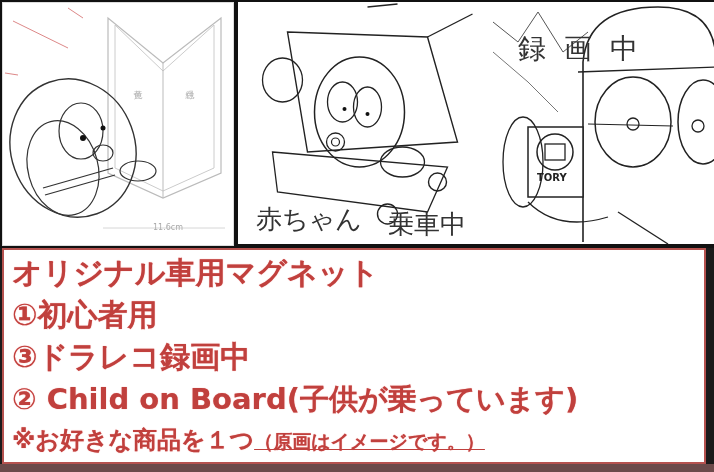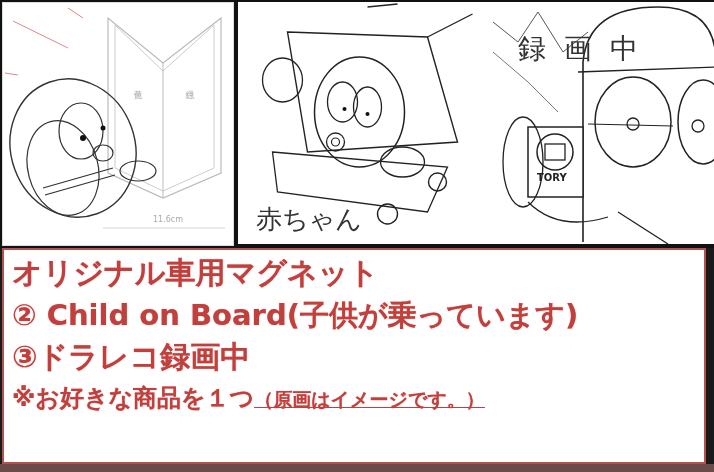--- a/index.html
+++ b/index.html
@@ -51,21 +51,21 @@
       <ellipse cx="78" cy="128" rx="22" ry="28" fill="none" stroke="#333" stroke-width="1.2"></ellipse>
       <circle cx="80" cy="135" r="3" fill="#111"></circle>
       <circle cx="100" cy="125" r="2.5" fill="#111"></circle>
       <ellipse cx="100" cy="150" rx="10" ry="8" fill="none" stroke="#333" stroke-width="1.2"></ellipse>
       <path d="M40 185 L110 165" stroke="#333" stroke-width="1.2" fill="none"></path>
       <path d="M42 192 L112 172" stroke="#333" stroke-width="1.2" fill="none"></path>
       <ellipse cx="135" cy="168" rx="18" ry="10" fill="none" stroke="#333" stroke-width="1.2"></ellipse>
     </svg>
     <span class="sketch-label" style="left:128px;top:80px;font-size:9px;color:#bbb;writing-mode:vertical-rl;">黄色</span>
     <span class="sketch-label" style="left:180px;top:80px;font-size:9px;color:#bbb;writing-mode:vertical-rl;">緑色</span>
-    <span class="sketch-label" style="left:150px;top:212px;font-size:8px;color:#aaa;">11.6cm</span>
+    <span class="sketch-label" style="left:150px;top:220px;font-size:8px;color:#aaa;">11.6cm</span>
   </div>
 
   <div class="panel p2">
     <svg viewBox="0 0 235 242">
       <path d="M40 30 L180 35 L210 140 L60 150 Z" fill="none" stroke="#222" stroke-width="1.4"></path>
       <line x1="120" y1="5" x2="150" y2="2" stroke="#222" stroke-width="1.4"></line>
       <line x1="180" y1="35" x2="225" y2="12" stroke="#222" stroke-width="1.4"></line>
       <ellipse cx="112" cy="110" rx="45" ry="55" fill="none" stroke="#222" stroke-width="1.5"></ellipse>
       <ellipse cx="95" cy="100" rx="15" ry="20" fill="none" stroke="#222" stroke-width="1.3"></ellipse>
       <ellipse cx="120" cy="105" rx="14" ry="20" fill="none" stroke="#222" stroke-width="1.3"></ellipse>
@@ -73,20 +73,21 @@
       <circle cx="120" cy="112" r="2" fill="#111"></circle>
       <circle cx="88" cy="140" r="9" fill="none" stroke="#222" stroke-width="1.3"></circle>
       <circle cx="88" cy="140" r="4" fill="none" stroke="#222" stroke-width="1.2"></circle>
       <ellipse cx="35" cy="78" rx="20" ry="22" fill="none" stroke="#222" stroke-width="1.3"></ellipse>
       <ellipse cx="155" cy="160" rx="22" ry="15" fill="none" stroke="#222" stroke-width="1.3"></ellipse>
       <path d="M25 150 L200 165 L180 210 L30 190 Z" fill="none" stroke="#222" stroke-width="1.3"></path>
       <circle cx="140" cy="212" r="10" fill="none" stroke="#222" stroke-width="1.4"></circle>
       <circle cx="190" cy="180" r="9" fill="none" stroke="#222" stroke-width="1.4"></circle>
     </svg>
     <span class="sketch-label" style="left:18px;top:200px;font-size:26px;color:#333;font-weight:300;">赤ちゃん</span>
+    <span class="sketch-label" style="left:150px;top:205px;font-size:26px;color:#333;font-weight:300;">乗車中</span>
   </div>
 
   <div class="panel p3">
     <svg viewBox="0 0 228 242">
       <path d="M5 20 L30 40 L50 10 L75 50 L100 30" fill="none" stroke="#555" stroke-width="1"></path>
       <path d="M5 50 L40 80 L70 110" fill="none" stroke="#777" stroke-width="1"></path>
       <path d="M95 240 L95 60 Q100 5 170 5 Q228 5 228 60" fill="none" stroke="#222" stroke-width="1.6"></path>
       <line x1="90" y1="70" x2="228" y2="65" stroke="#222" stroke-width="1.3"></line>
       <ellipse cx="145" cy="120" rx="38" ry="45" fill="none" stroke="#222" stroke-width="1.5"></ellipse>
       <circle cx="145" cy="122" r="6" fill="none" stroke="#222" stroke-width="1.3"></circle>
@@ -100,19 +101,20 @@
       <path d="M40 200 Q70 230 120 215" fill="none" stroke="#222" stroke-width="1.3"></path>
       <line x1="130" y1="210" x2="180" y2="242" stroke="#222" stroke-width="1.3"></line>
     </svg>
     <span class="sketch-label" style="left:30px;top:28px;font-size:28px;color:#333;font-weight:300;letter-spacing:18px;">録画中</span>
     <span class="sketch-label" style="left:49px;top:170px;font-size:10px;color:#222;font-weight:bold;">TORY</span>
   </div>
 </div>
 
 <div class="caption-box">
   <div class="line l1">オリジナル車用マグネット</div>
+  <div class="line l2">①初心者用</div>
+  <div class="line l4">③ドラレコ録画中</div>
   <div class="line l3">② Child on Board(子供が乗っています)</div>
-  <div class="line l4">③ドラレコ録画中</div>
   <div class="line l5">
     <span>※お好きな商品を１つ</span><span class="small">（原画はイメージです。）</span>
   </div>
 </div>
 <div class="bottom-bar"></div>
 
 </body></html>

